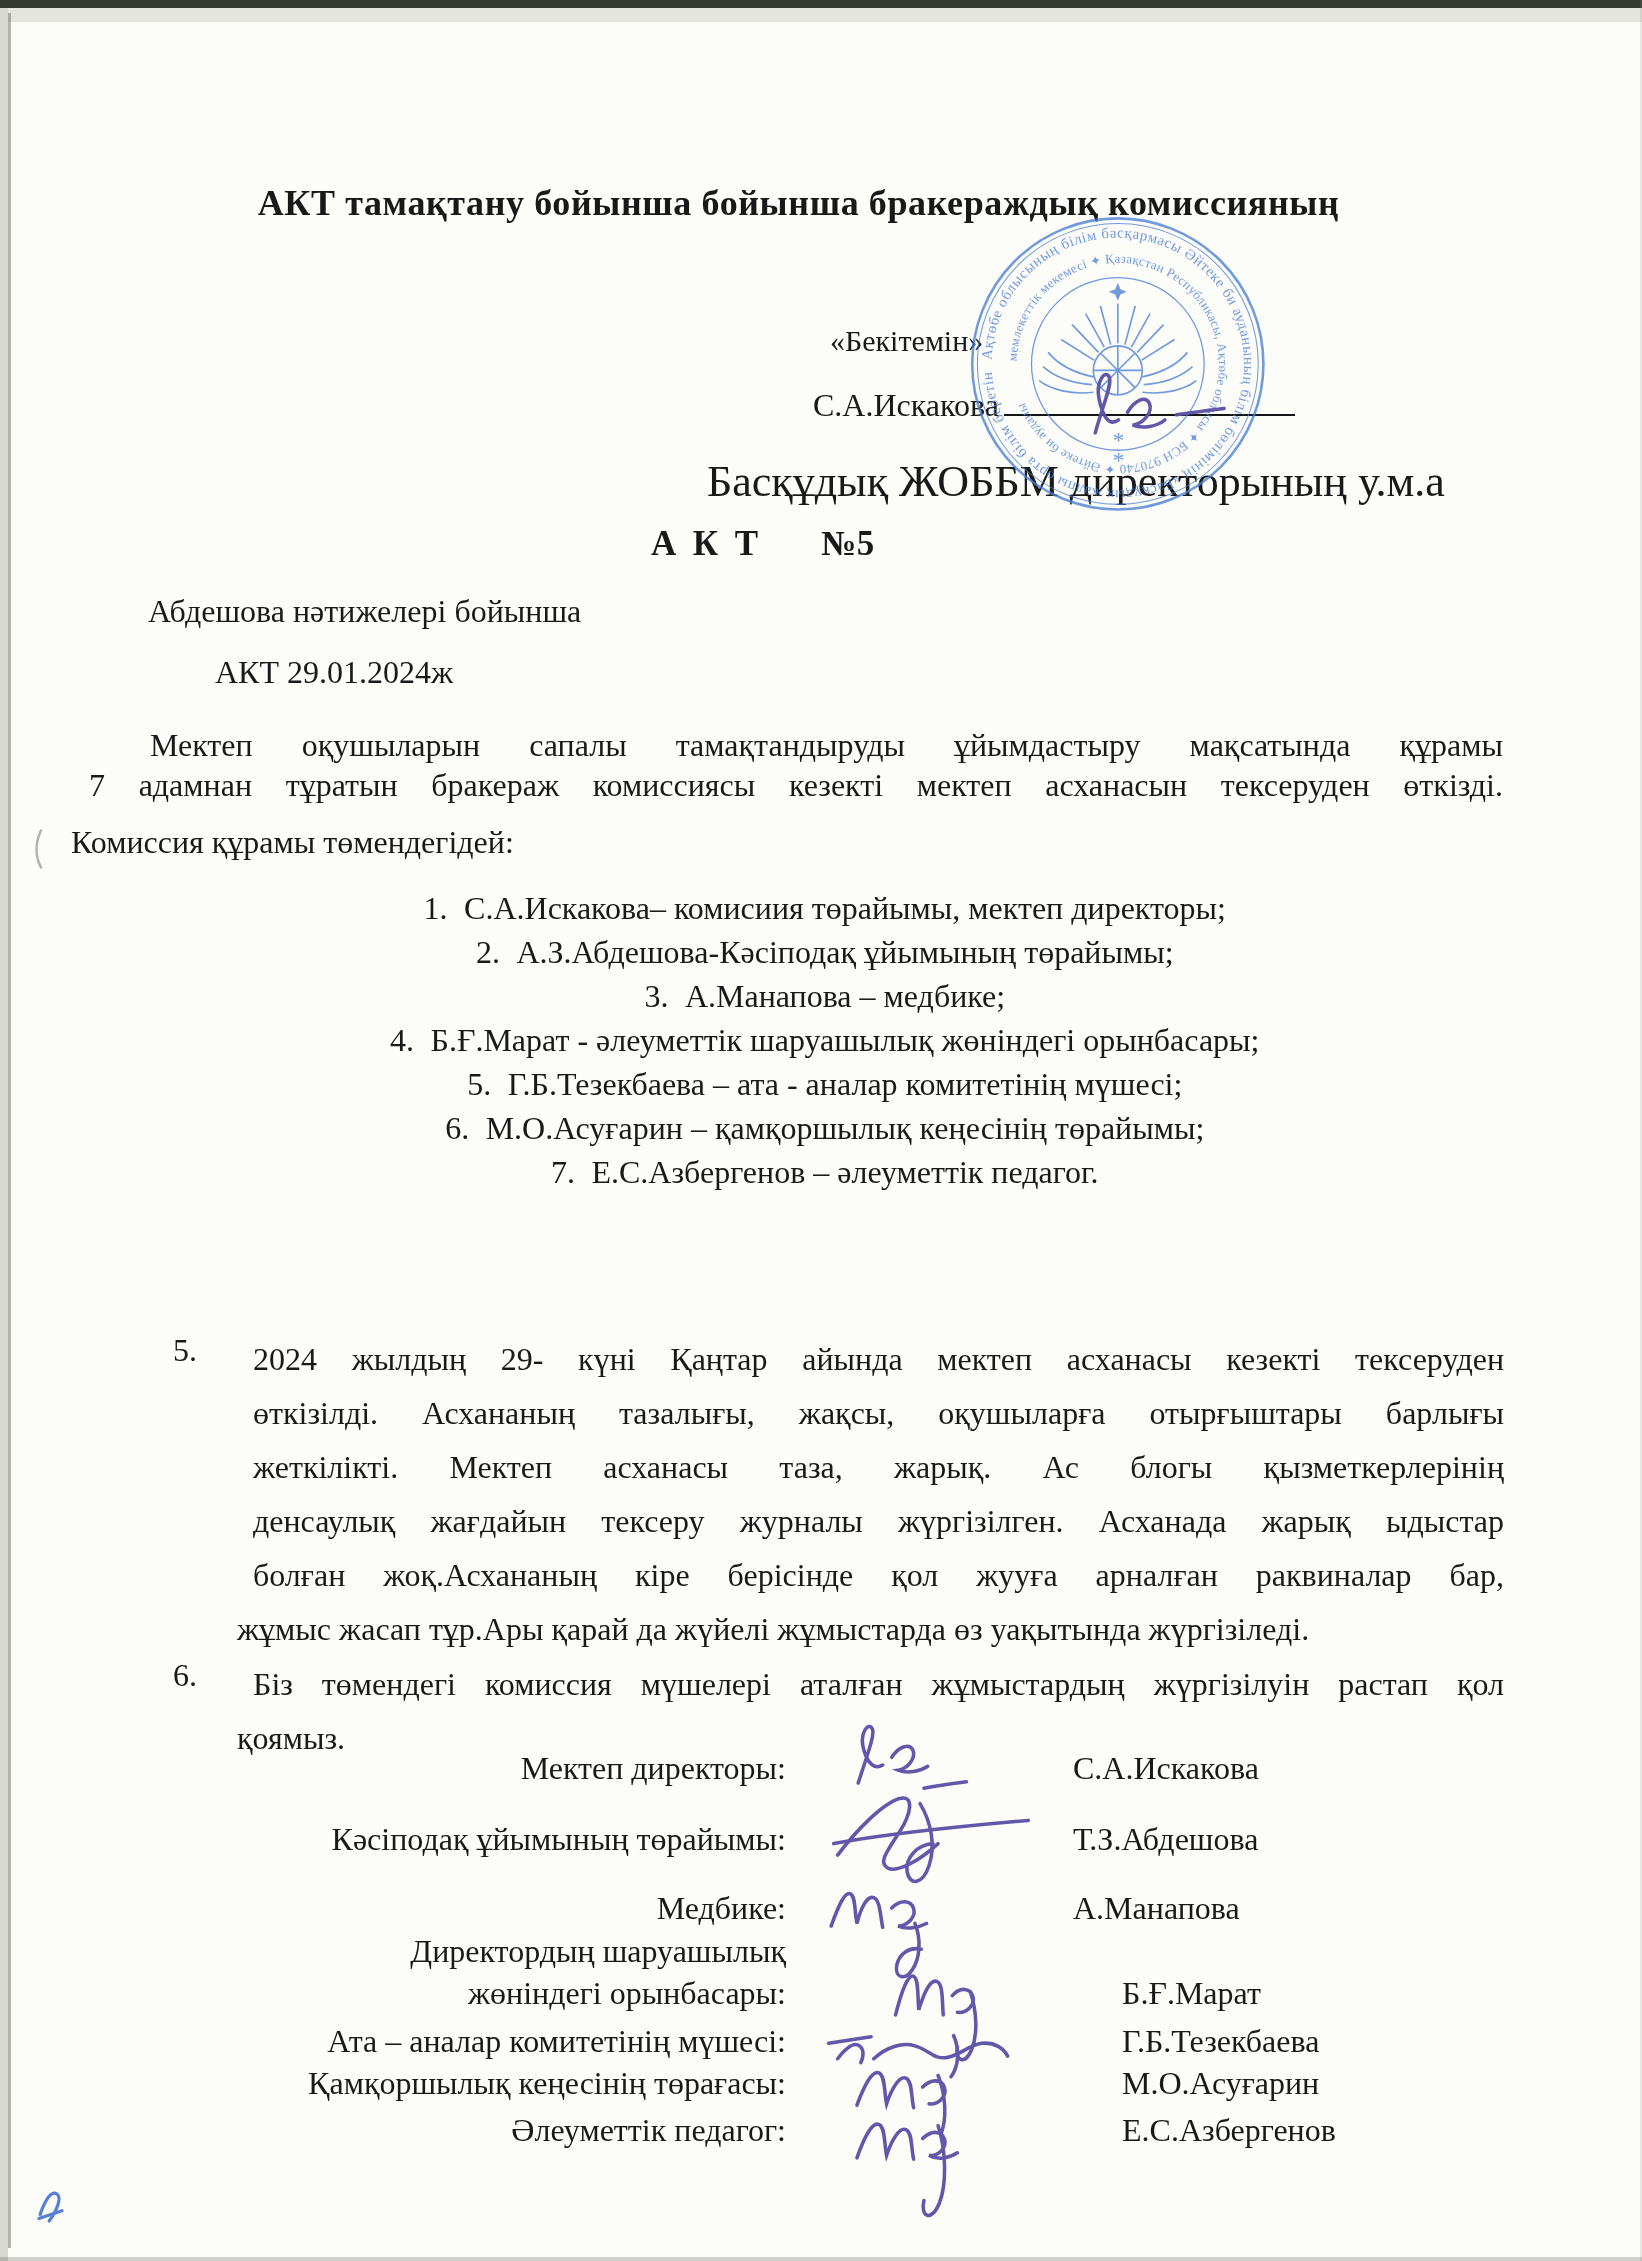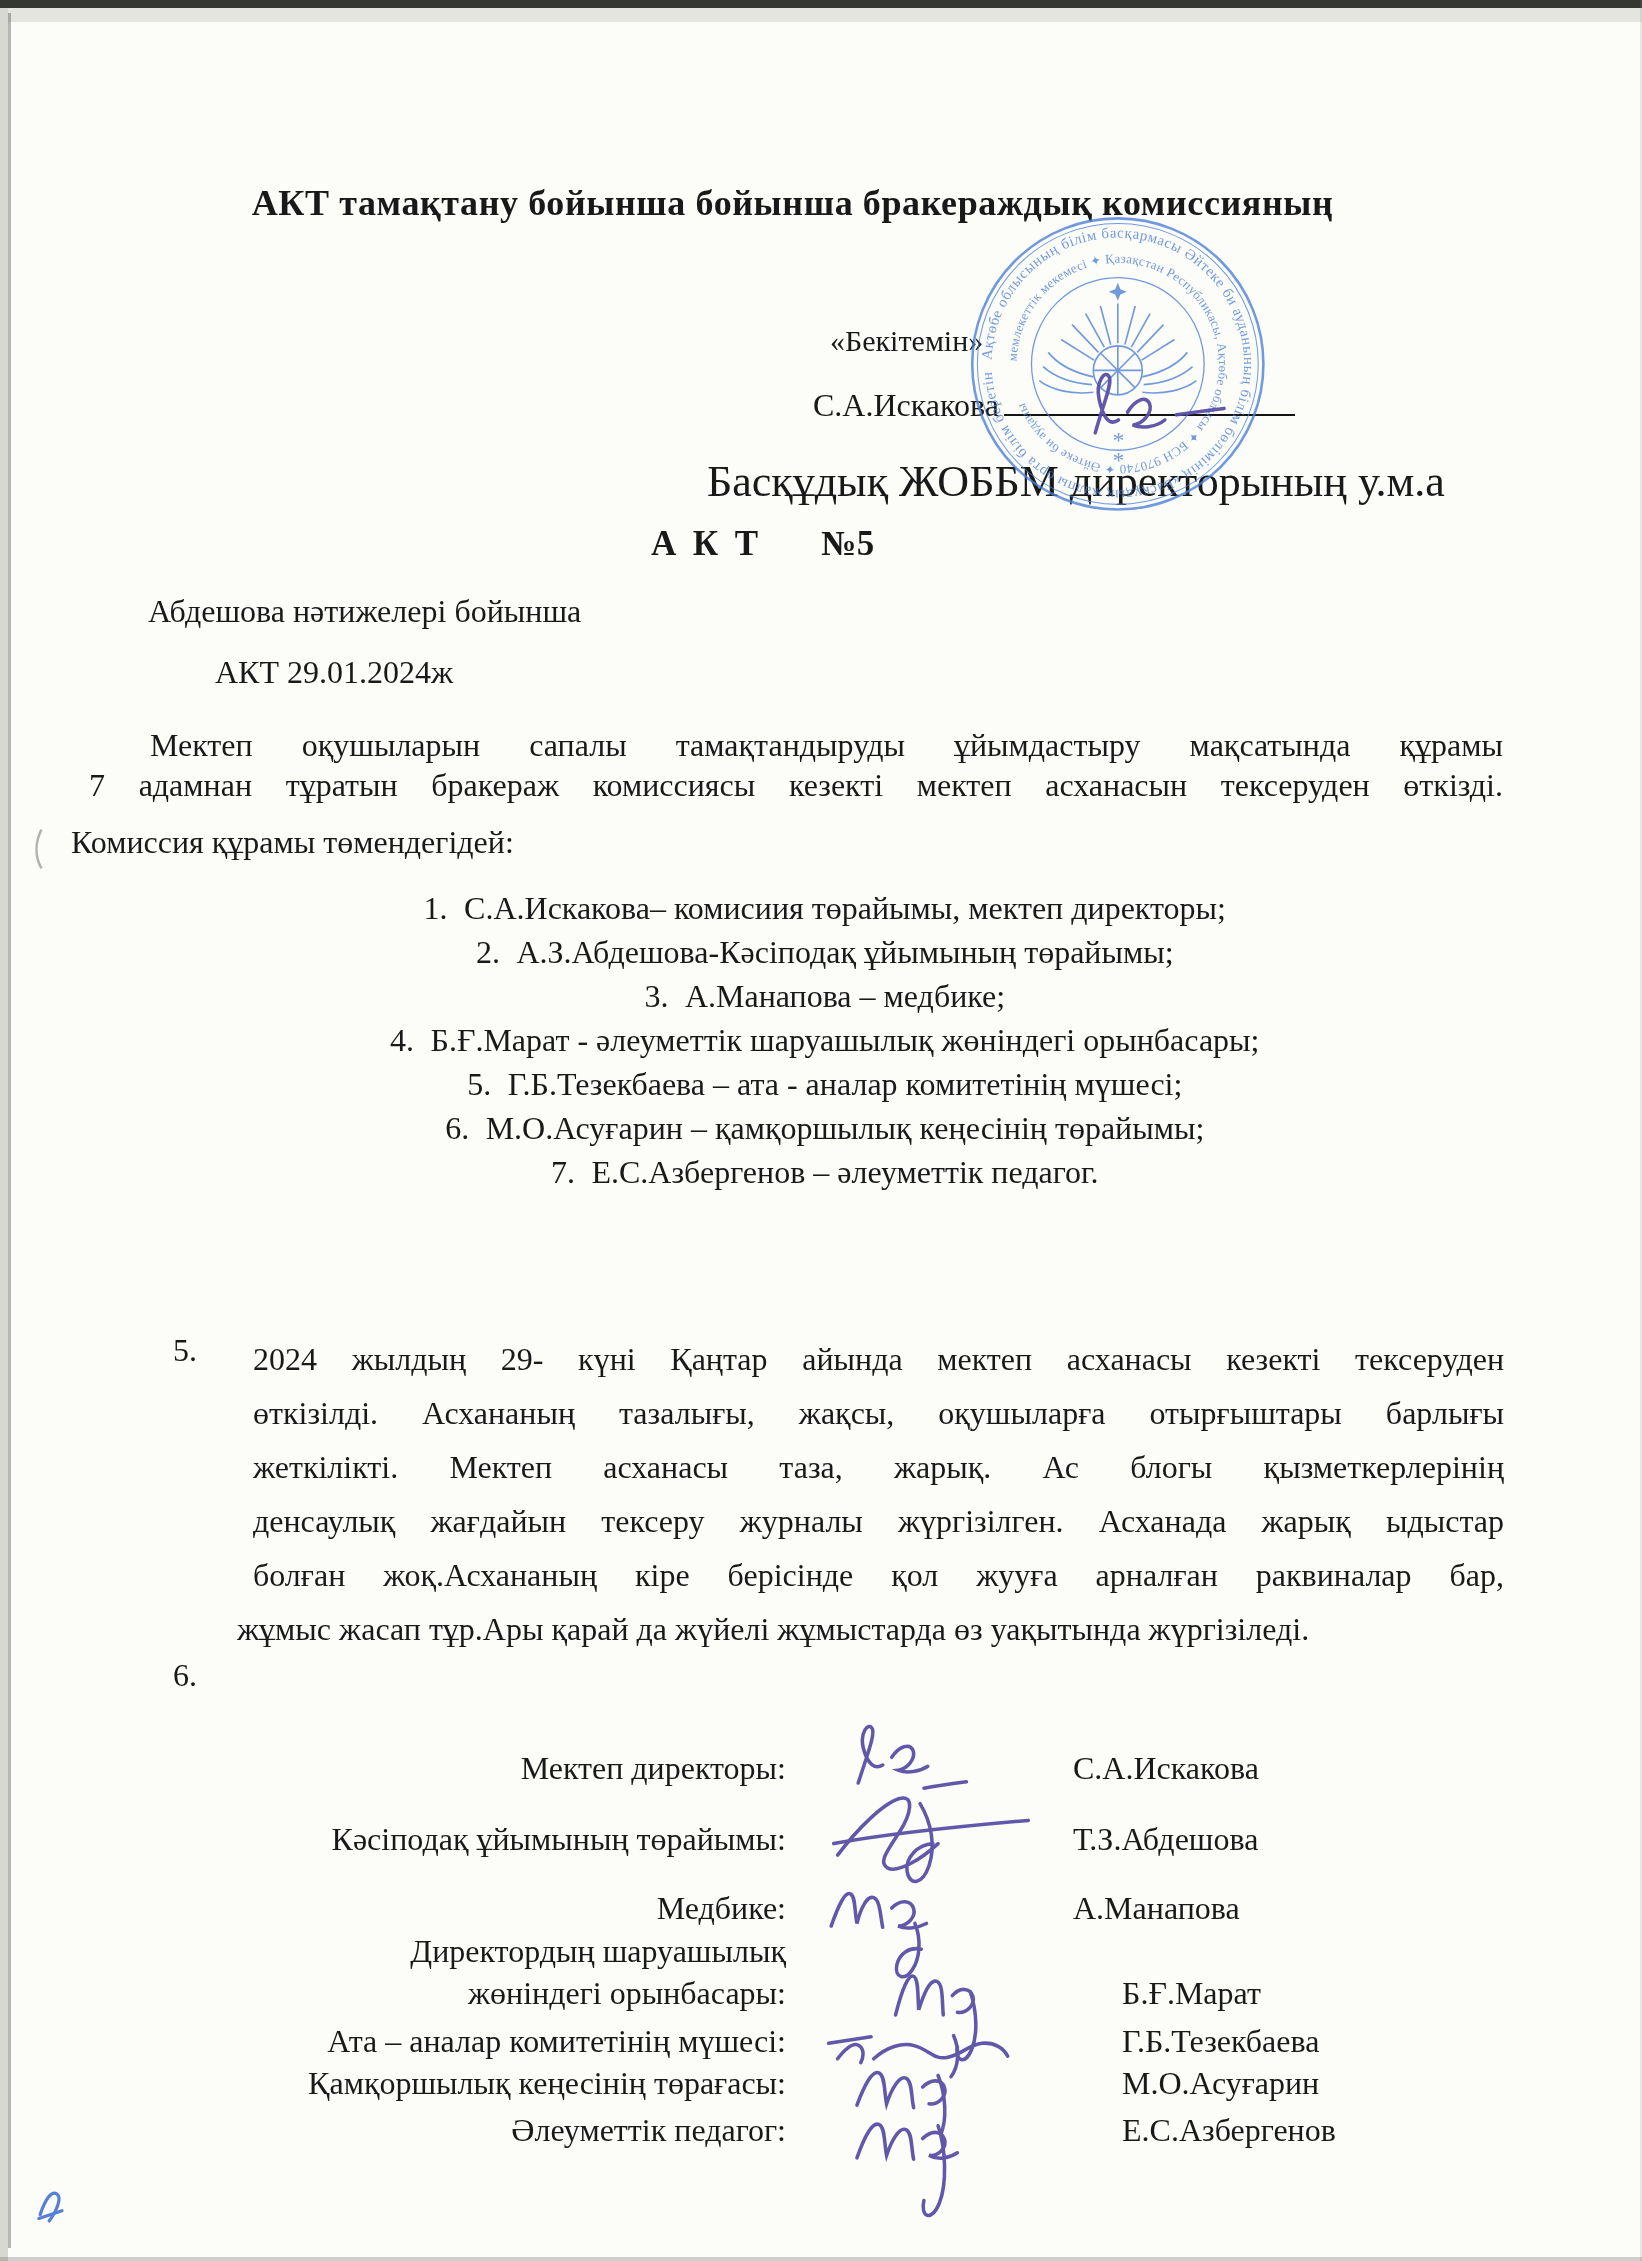--- a/index.html
+++ b/index.html
@@ -14,21 +14,21 @@
   .abs{position:absolute;}
   
   .scan-top{position:absolute;top:0;left:0;width:1643px;height:7.7px;background:#23271f;opacity:.92;}
   .scan-top2{position:absolute;top:7.7px;left:0;width:1643px;height:14px;background:#dededa;opacity:.8;}
   .scan-left{position:absolute;top:7.7px;left:0;width:7.7px;height:2254px;background:#d8d8d2;}
   .scan-left2{position:absolute;top:13px;left:7.7px;width:3.2px;height:2235px;background:rgba(95,95,90,.45);}
   .scan-bottom{position:absolute;bottom:0;left:0;width:1643px;height:4.5px;background:rgba(120,120,115,.35);}
   .scan-right{position:absolute;top:0;right:0;width:3.2px;height:2261px;background:rgba(140,140,135,.18);}
 
   .title-line{left:0;width:1585px;text-align:center;font-size:36px;font-weight:700;letter-spacing:0.6px;white-space:nowrap;}
-  .t1{top:182px;}
+  .t1{top:182px;margin-left:6px;}
   .t2{top:253px;}
 
   .bekitemin{top:324px;left:830px;font-size:30px;}
   .approver-line{top:387px;left:813px;font-size:32px;white-space:nowrap;}
   .sig-underline{display:inline-block;width:291px;height:7.7px;border-bottom:2.6px solid #141414;margin-left:5.2px;}
   .approver-role{top:456px;left:707px;font-size:44px;white-space:nowrap;}
 
   .akt-heading{top:524px;left:651px;font-size:35px;font-weight:700;white-space:nowrap;letter-spacing:3.9px;}
   .akt-num{margin-left:59px;letter-spacing:0.6px;}
 
@@ -106,20 +106,24 @@
   <div class="abs fbody fb5">
     <div class="jline">2024 жылдың 29- күні  Қаңтар айында мектеп асханасы кезекті тексеруден</div>
     <div class="jline">өткізілді. Асхананың тазалығы, жақсы, оқушыларға отырғыштары барлығы</div>
     <div class="jline">жеткілікті. Мектеп асханасы таза, жарық. Ас блогы қызметкерлерінің</div>
     <div class="jline">денсаулық жағдайын тексеру журналы жүргізілген. Асханада жарық ыдыстар</div>
     <div class="jline">болған жоқ.Асхананың кіре берісінде қол жууға арналған раквиналар бар,</div>
     <div>жұмыс жасап тұр.Ары қарай да жүйелі жұмыстарда өз уақытында жүргізіледі.</div>
   </div>
 
   <div class="abs fnum fn6">6.</div>
+  <div class="abs fbody fb6">
+    <div class="jline">Біз төмендегі комиссия мүшелері аталған жұмыстардың жүргізілуін растап қол</div>
+    <div>қоямыз.</div>
+  </div>
 
   <div class="sig-label" style="top:1750px">Мектеп директоры:</div>
   <div class="sig-name nm13" style="top:1750px">С.А.Искакова</div>
 
   <div class="sig-label" style="top:1821px">Кәсіподақ ұйымының төрайымы:</div>
   <div class="sig-name nm13" style="top:1821px">Т.З.Абдешова</div>
 
   <div class="sig-label" style="top:1890px">Медбике:</div>
   <div class="sig-name nm13" style="top:1890px">А.Манапова</div>
 

